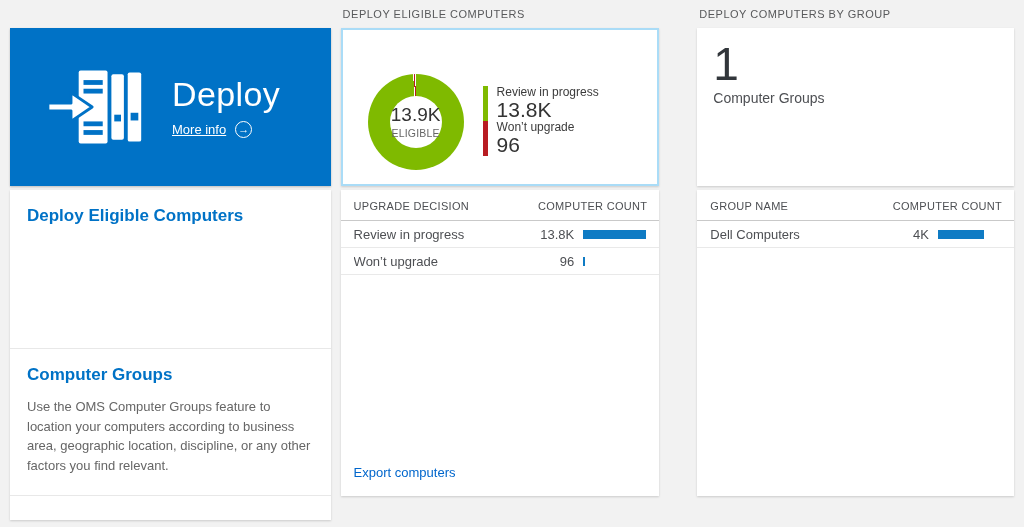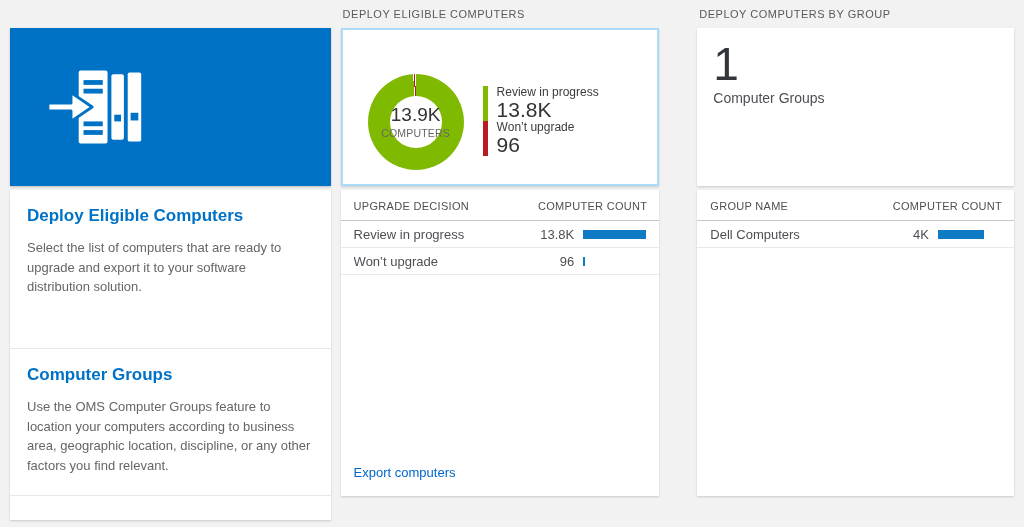--- a/index.html
+++ b/index.html
@@ -115,43 +115,49 @@
         <rect x="39" y="14" width="20" height="5" fill="#0072c6"></rect>
         <rect x="39" y="23" width="20" height="5" fill="#0072c6"></rect>
         <rect x="39" y="57" width="20" height="5" fill="#0072c6"></rect>
         <rect x="39" y="66" width="20" height="5" fill="#0072c6"></rect>
         <rect x="68" y="8" width="13" height="68" rx="2" fill="#ffffff"></rect>
         <rect x="71" y="50" width="7" height="7" fill="#0072c6"></rect>
         <rect x="85" y="6" width="14" height="72" rx="2" fill="#ffffff"></rect>
         <rect x="88" y="48" width="8" height="8" fill="#0072c6"></rect>
         <path d="M2 38 h24 v-11 l22 15 -22 15 v-11 H2 z" fill="#ffffff" stroke="#0072c6" stroke-width="3" stroke-linejoin="round"></path>
       </svg>
+      <div class="tile-text">
+        <div class="tile-title">Deploy</div>
+        <div class="tile-link-row">
+          <span class="more-info">More info</span>
+          <span class="arrow-circle">→</span>
+        </div>
+      </div>
     </div>
 
     <div class="panel left-panel">
       <div class="left-section first">
         <h2 class="section-heading">Deploy Eligible Computers</h2>
-        <p class="section-para">Select the list of computers that are ready to upgrade and export it to your software distribution solution.</p>
       </div>
       <div class="left-section second">
         <h2 class="section-heading">Computer Groups</h2>
         <p class="section-para">Use the OMS Computer Groups feature to location your computers according to business area, geographic location, discipline, or any other factors you find relevant.</p>
       </div>
       <div class="left-filler"></div>
     </div>
   </div>
 
   <div class="col col-mid">
     <div class="col-header">DEPLOY ELIGIBLE COMPUTERS</div>
 
     <div class="chart-card">
       <div class="donut" id="donut" style="background: conic-gradient(rgb(127, 186, 0) 0deg, rgb(127, 186, 0) 356.513deg, rgb(255, 255, 255) 356.513deg, rgb(255, 255, 255) 357.513deg, rgb(184, 28, 34) 357.513deg, rgb(184, 28, 34) 359.2deg, rgb(255, 255, 255) 359.2deg, rgb(255, 255, 255) 360deg);"></div>
       <div class="donut-center">
         <div class="donut-value">13.9K</div>
-        <div class="donut-label">COMPUTERS</div>
+        <div class="donut-label">ELIGIBLE</div>
       </div>
       <div class="legend">
         <div class="legend-item">
           <span class="legend-swatch" style="background-color: rgb(127, 186, 0);"></span>
           <span>
             <div class="legend-label">Review in progress</div>
             <div class="legend-value">13.8K</div>
           </span>
         </div>
         <div class="legend-item">

